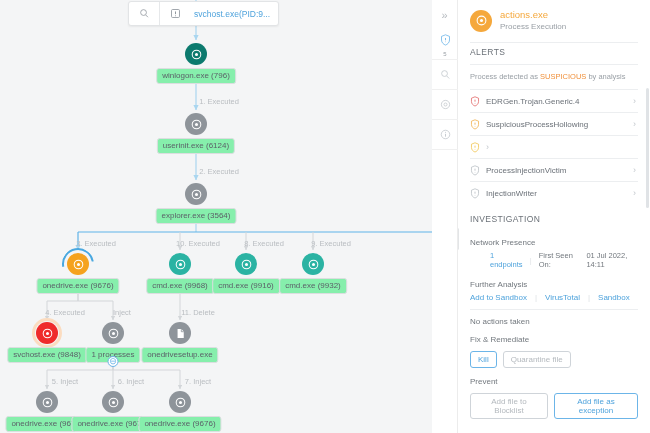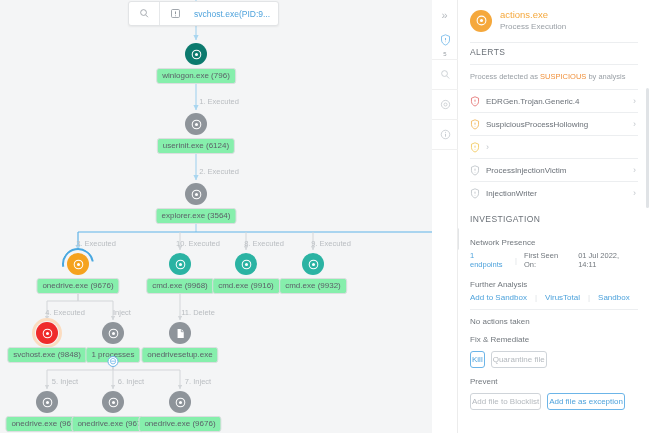--- a/index.html
+++ b/index.html
@@ -130,31 +130,31 @@
     border-top: 1px solid #eceef0;
     font-size: 8px; color: #6b7178;
   }
   .alert-row .shield { width: 16px; flex: 0 0 16px; display: flex; align-items: center; }
   .alert-row .shield svg { width: 10px; height: 11px; }
   .alert-row .aname { flex: 1 1 auto; }
   .alert-row .chev { color: #c2c7cc; font-size: 9px; padding-right: 2px; }
 
   .lbl { font-size: 8px; color: #72787e; padding: 7px 0 4px 0; }
   .kv { display: flex; align-items: center; font-size: 7.5px; color: #72787e; gap: 7px; padding-bottom: 4px; }
-  .kv .lnk { color: #4fa3dc; }
+  .kv .lnk { color: #4fa3dc; margin-left: 20px; }
   .kv .bar { color: #dfe2e5; }
   .links { display: flex; align-items: flex-end; font-size: 8px; gap: 8px; padding-bottom: 7px; }
   .links .lnk { color: #4fa3dc; }
   .links .bar { color: #dfe2e5; }
 
   .note { font-size: 8px; color: #72787e; padding: 7px 0 2px 0; }
 
   .btnrow { display: flex; gap: 6px; padding: 3px 0 2px 0; }
   .btn {
-    font-size: 8px; border-radius: 3px; padding: 3px 1px;
+    font-size: 8px; border-radius: 3px; padding: 3px 7px;
     border: 1px solid #cfd4d9; background: #fff; color: #b4b9be;
   }
   .btn.primary { border-color: #6cb5e8; color: #4fa3dc; }
 
   
   #drag-handle {
     position: absolute; left: -4px; top: 228px;
     width: 5px; height: 22px;
     background: #ffffff;
     border: 1px solid #e3e5e7;

